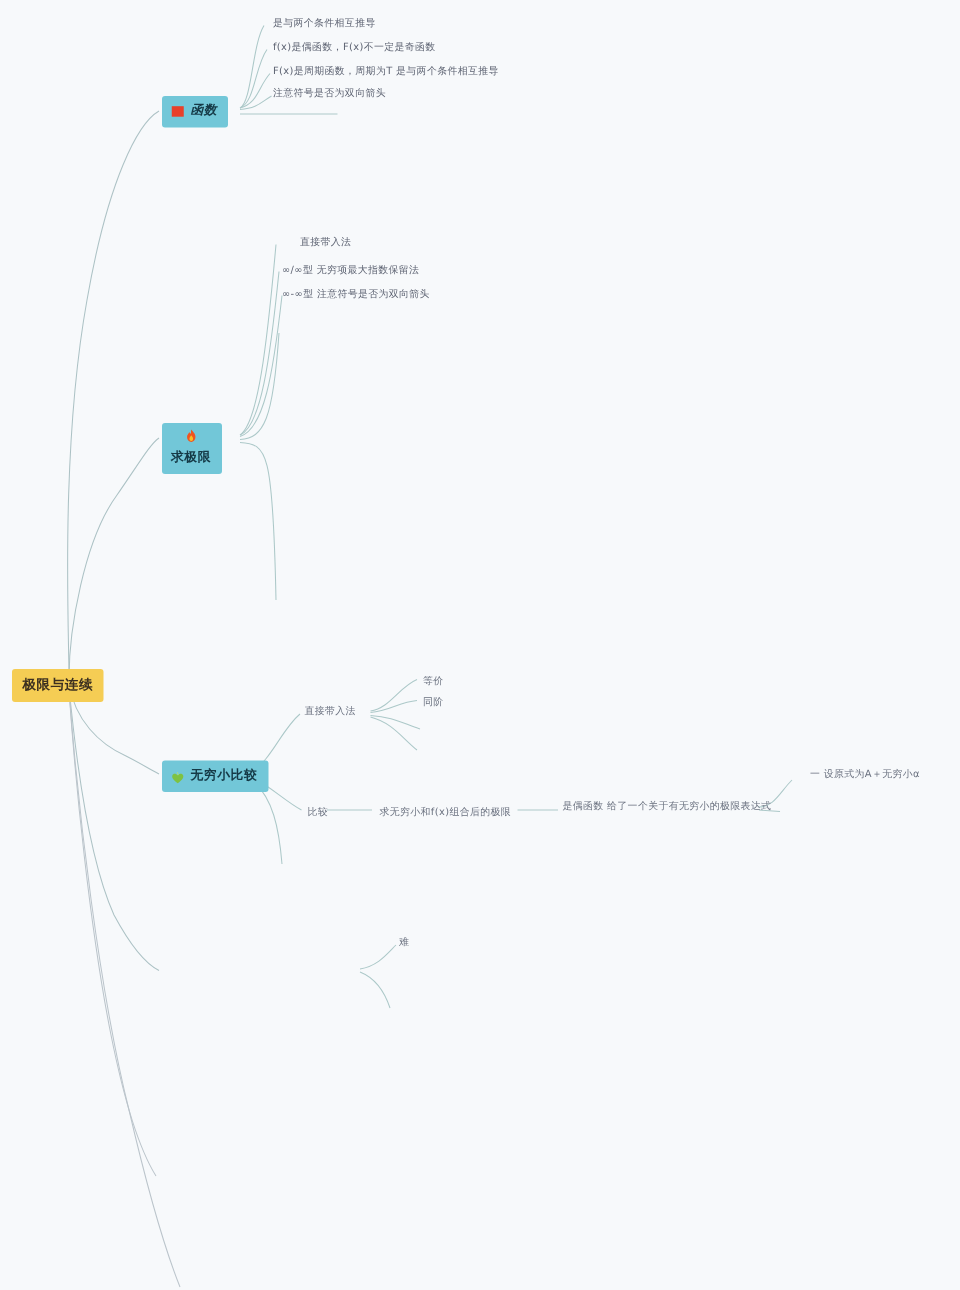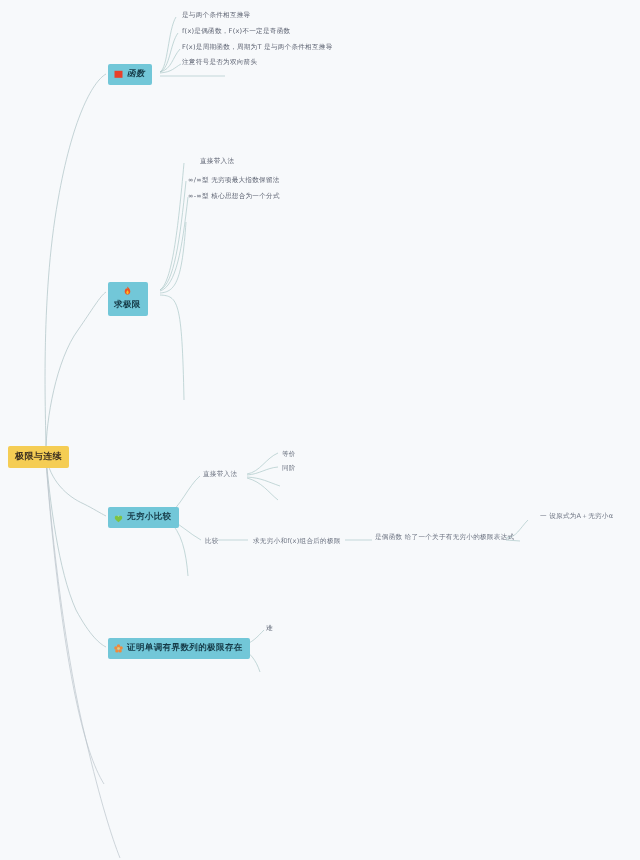--- a/index.html
+++ b/index.html
@@ -156,21 +156,21 @@
     </span>
     <span>求极限</span>
   </div>
   <div class="node node-leaf" style="left:200px; top:157px;">
     <span>直接带入法</span>
   </div>
   <div class="node node-leaf" style="left:188px; top:176px;">
     <span>∞/∞型 无穷项最大指数保留法</span>
   </div>
   <div class="node node-leaf" style="left:188px; top:192px;">
-    <span>∞-∞型 核心思想合为一个分式</span>
+    <span>∞-∞型 注意符号是否为双向箭头</span>
   </div>
 
   <div class="node node-branch" style="left:108px; top:507px;align-items:flex-end;">
     <span class="icon">
       <svg width="9" height="9" viewBox="0 0 9 9">
         <path d="M4.5 8.2 C1.2 5.8 0.5 4.4 0.9 3.0 C1.3 1.6 3.2 1.3 4.5 2.9 C5.8 1.3 7.7 1.6 8.1 3.0 C8.5 4.4 7.8 5.8 4.5 8.2 Z" fill="#7ec242"></path>
         <path d="M4.5 2.9 C4.5 1.8 4.3 1.0 4.1 0.5 C4.8 0.9 5.0 1.9 4.9 2.9 Z" fill="#d6e94a"></path>
       </svg>
     </span>
     <span>无穷小比较</span>
@@ -190,32 +190,17 @@
   <div class="node node-leaf sub" style="left:253px; top:537px;">
     <span>求无穷小和f(x)组合后的极限</span>
   </div>
   <div class="node node-leaf sub" style="left:375px; top:533px;">
     <span>是偶函数 给了一个关于有无穷小的极限表达式</span>
   </div>
   <div class="node node-leaf sub" style="left:540px; top:512px;">
     <span>一 设原式为A＋无穷小α</span>
   </div>
 
-  <div class="node node-branch" style="left:108px; top:638px;">
-    <span class="icon">
-      <svg width="9" height="9" viewBox="0 0 9 9">
-        <g fill="#f08a3c">
-          <circle cx="4.5" cy="1.9" r="1.7"></circle>
-          <circle cx="1.9" cy="4.0" r="1.7"></circle>
-          <circle cx="7.1" cy="4.0" r="1.7"></circle>
-          <circle cx="2.9" cy="6.9" r="1.7"></circle>
-          <circle cx="6.1" cy="6.9" r="1.7"></circle>
-        </g>
-        <circle cx="4.5" cy="4.5" r="1.3" fill="#fbc76a"></circle>
-      </svg>
-    </span>
-    <span>证明单调有界数列的极限存在</span>
-  </div>
   <div class="node node-leaf sub" style="left:266px; top:624px;">
     <span>难</span>
   </div>
 
 </div>
 
 </body></html>

